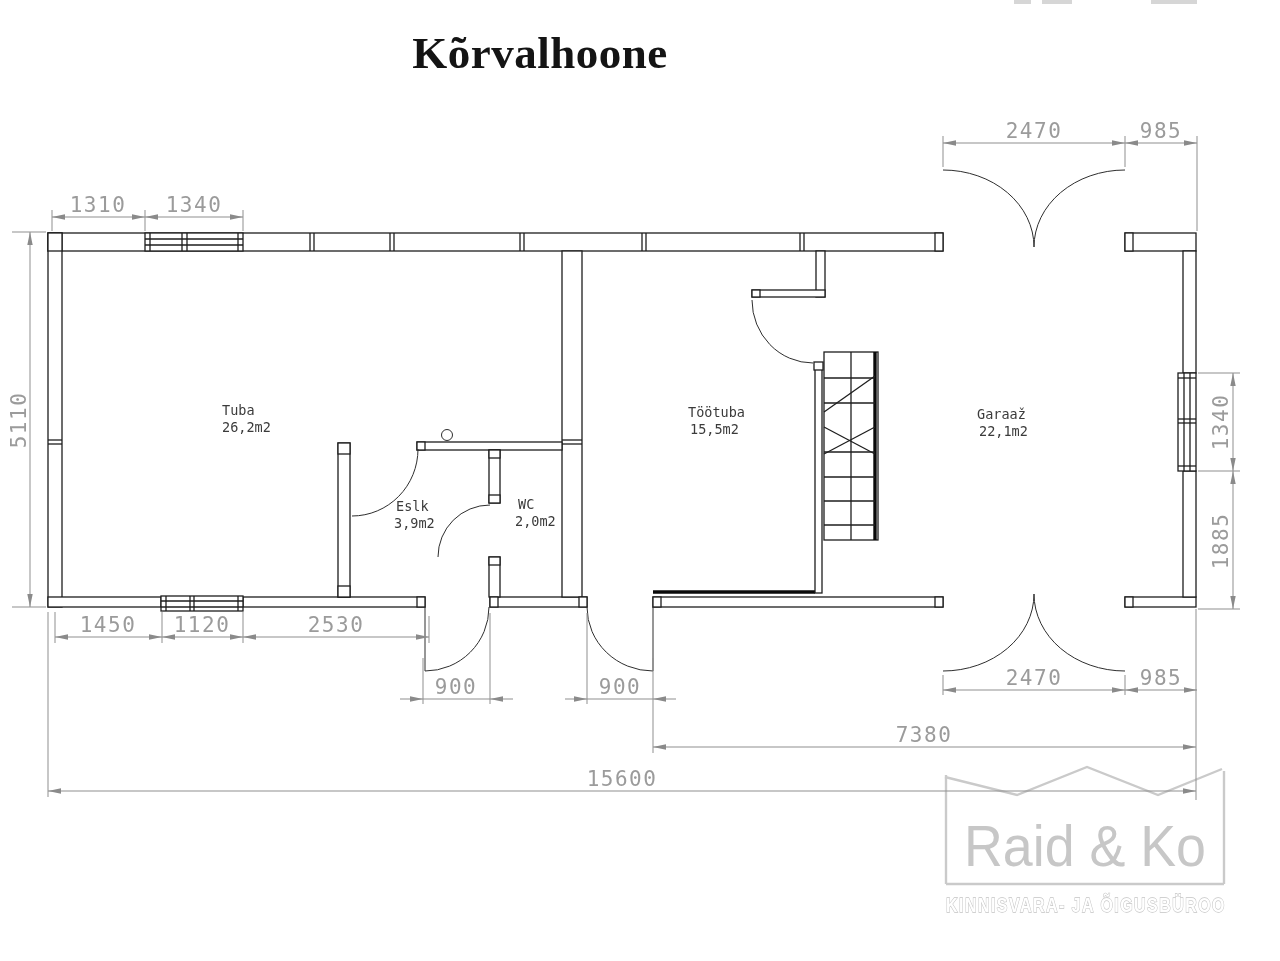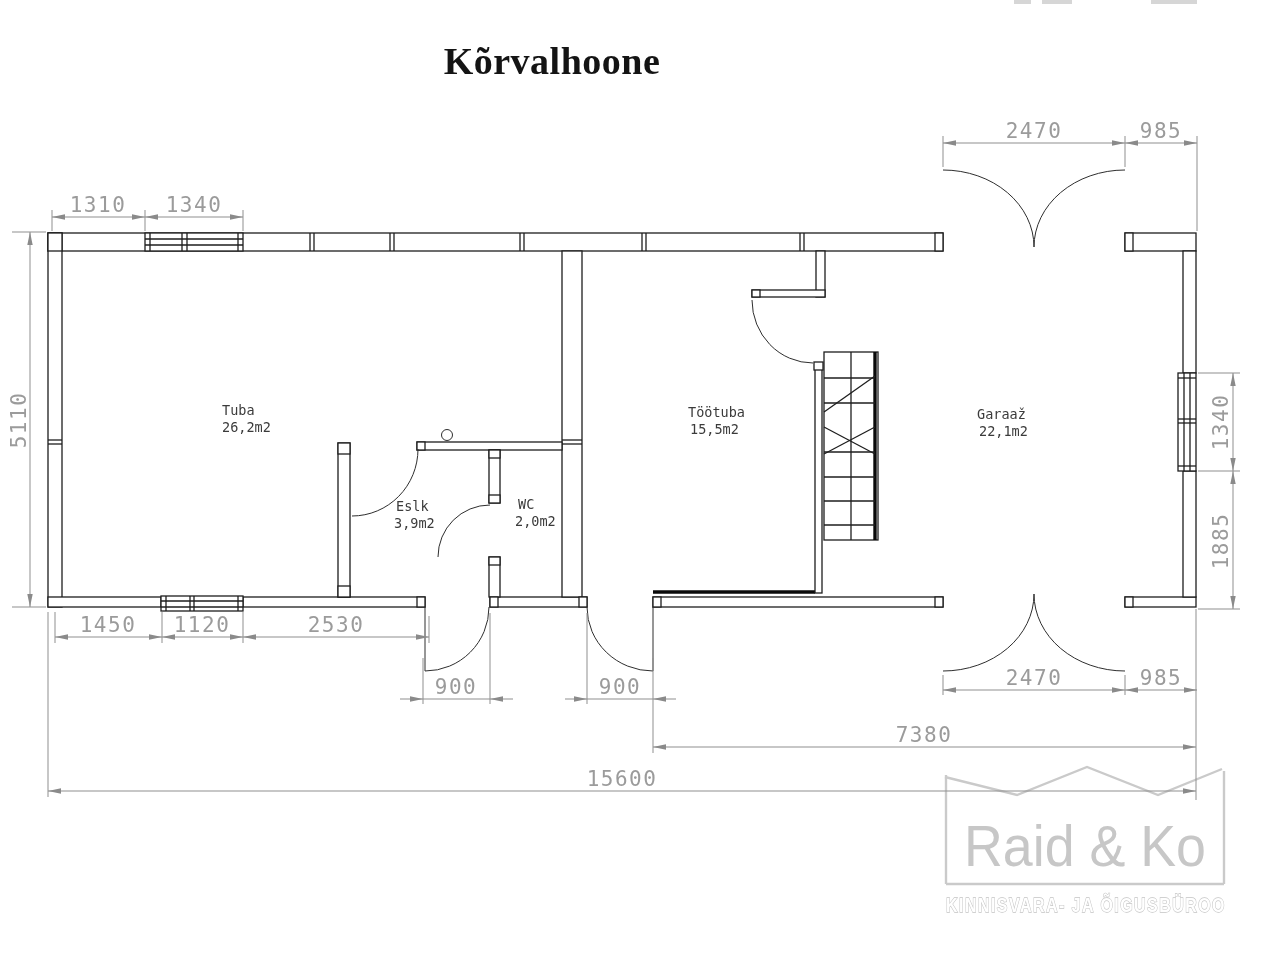--- a/index.html
+++ b/index.html
@@ -1,18 +1,18 @@
 <!DOCTYPE html>
 <html><head>
 <meta charset="utf-8">
 <style>
   html,body{margin:0;padding:0;background:#fff;width:1280px;height:961px;overflow:hidden;}
   .stage{position:relative;width:1280px;height:961px;background:#fff;font-family:"Liberation Sans",sans-serif;}
-  .title{position:absolute;top:27px;left:0;width:1080px;text-align:center;margin:12px;
-         font-family:"Liberation Serif",serif;font-weight:700;font-size:38px;color:#141414;letter-spacing:.5px;}
+  .title{position:absolute;top:27px;left:0;width:1080px;text-align:center;margin:0;
+         font-family:"Liberation Serif",serif;font-weight:700;font-size:45px;color:#141414;letter-spacing:.5px;}
   svg{position:absolute;left:0;top:0;}
   .w{stroke:#1e1e1e;stroke-width:1.3;fill:none;}
   .wf{stroke:#1e1e1e;stroke-width:1.3;fill:#ffffff;}
   .wk{stroke:#0a0a0a;stroke-width:3.4;fill:none;}
   .dr{stroke:#2e2e2e;stroke-width:1;fill:none;}
   .g{stroke:#8f8f8f;stroke-width:1;fill:none;}
   .ga{fill:#8a8a8a;stroke:none;}
   text.dt{fill:#9b9b9b;font-family:"DejaVu Sans Mono",monospace;font-size:21px;letter-spacing:1.5px;}
   text.rt{fill:#3b3b3b;font-family:"DejaVu Sans Mono",monospace;font-size:13.5px;}
   .lg{stroke:#cacaca;stroke-width:2.4;fill:none;}

